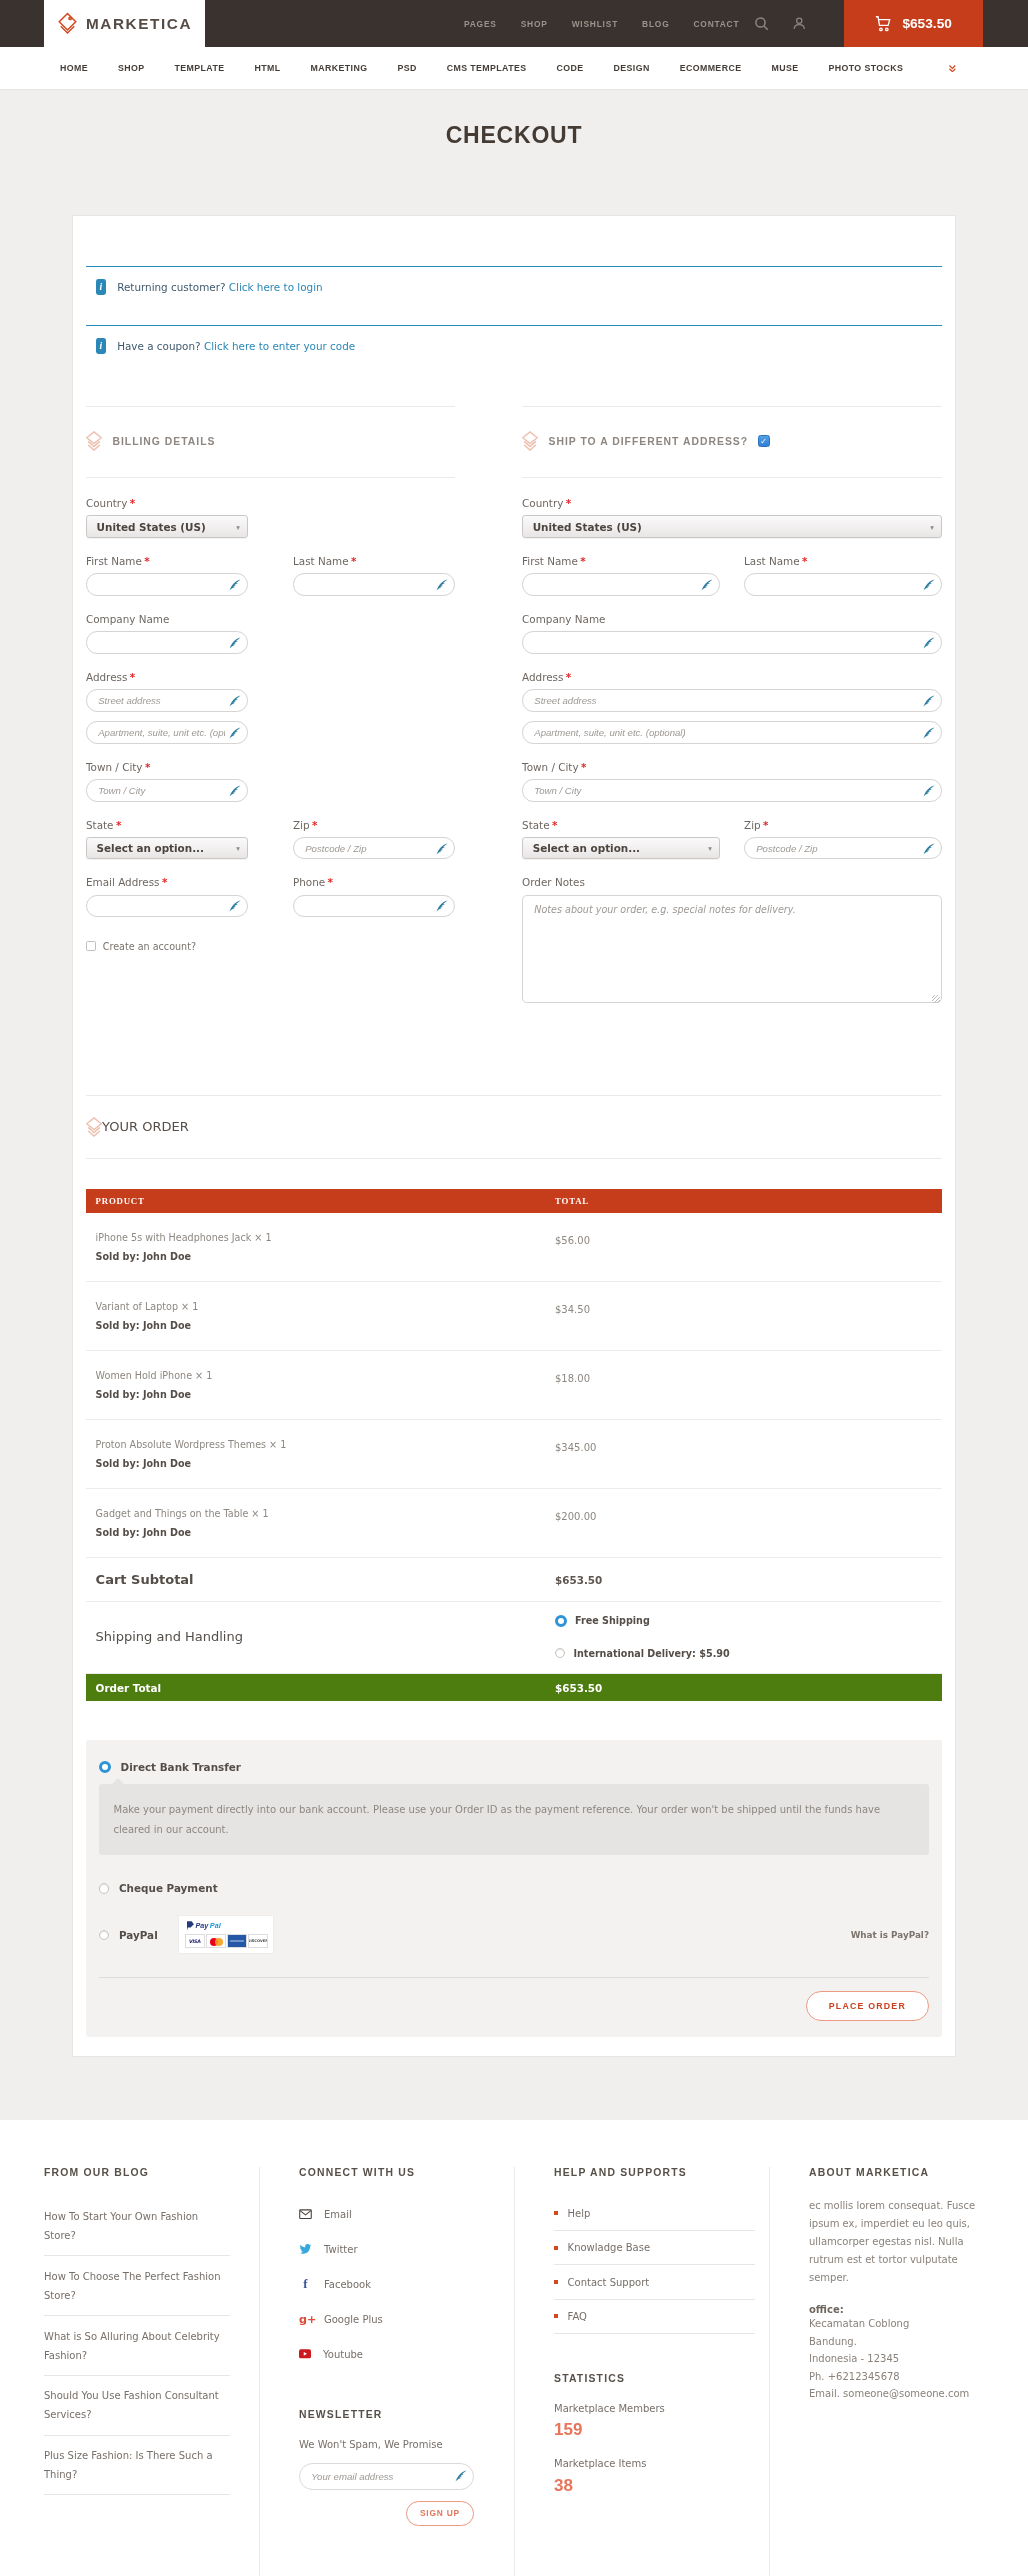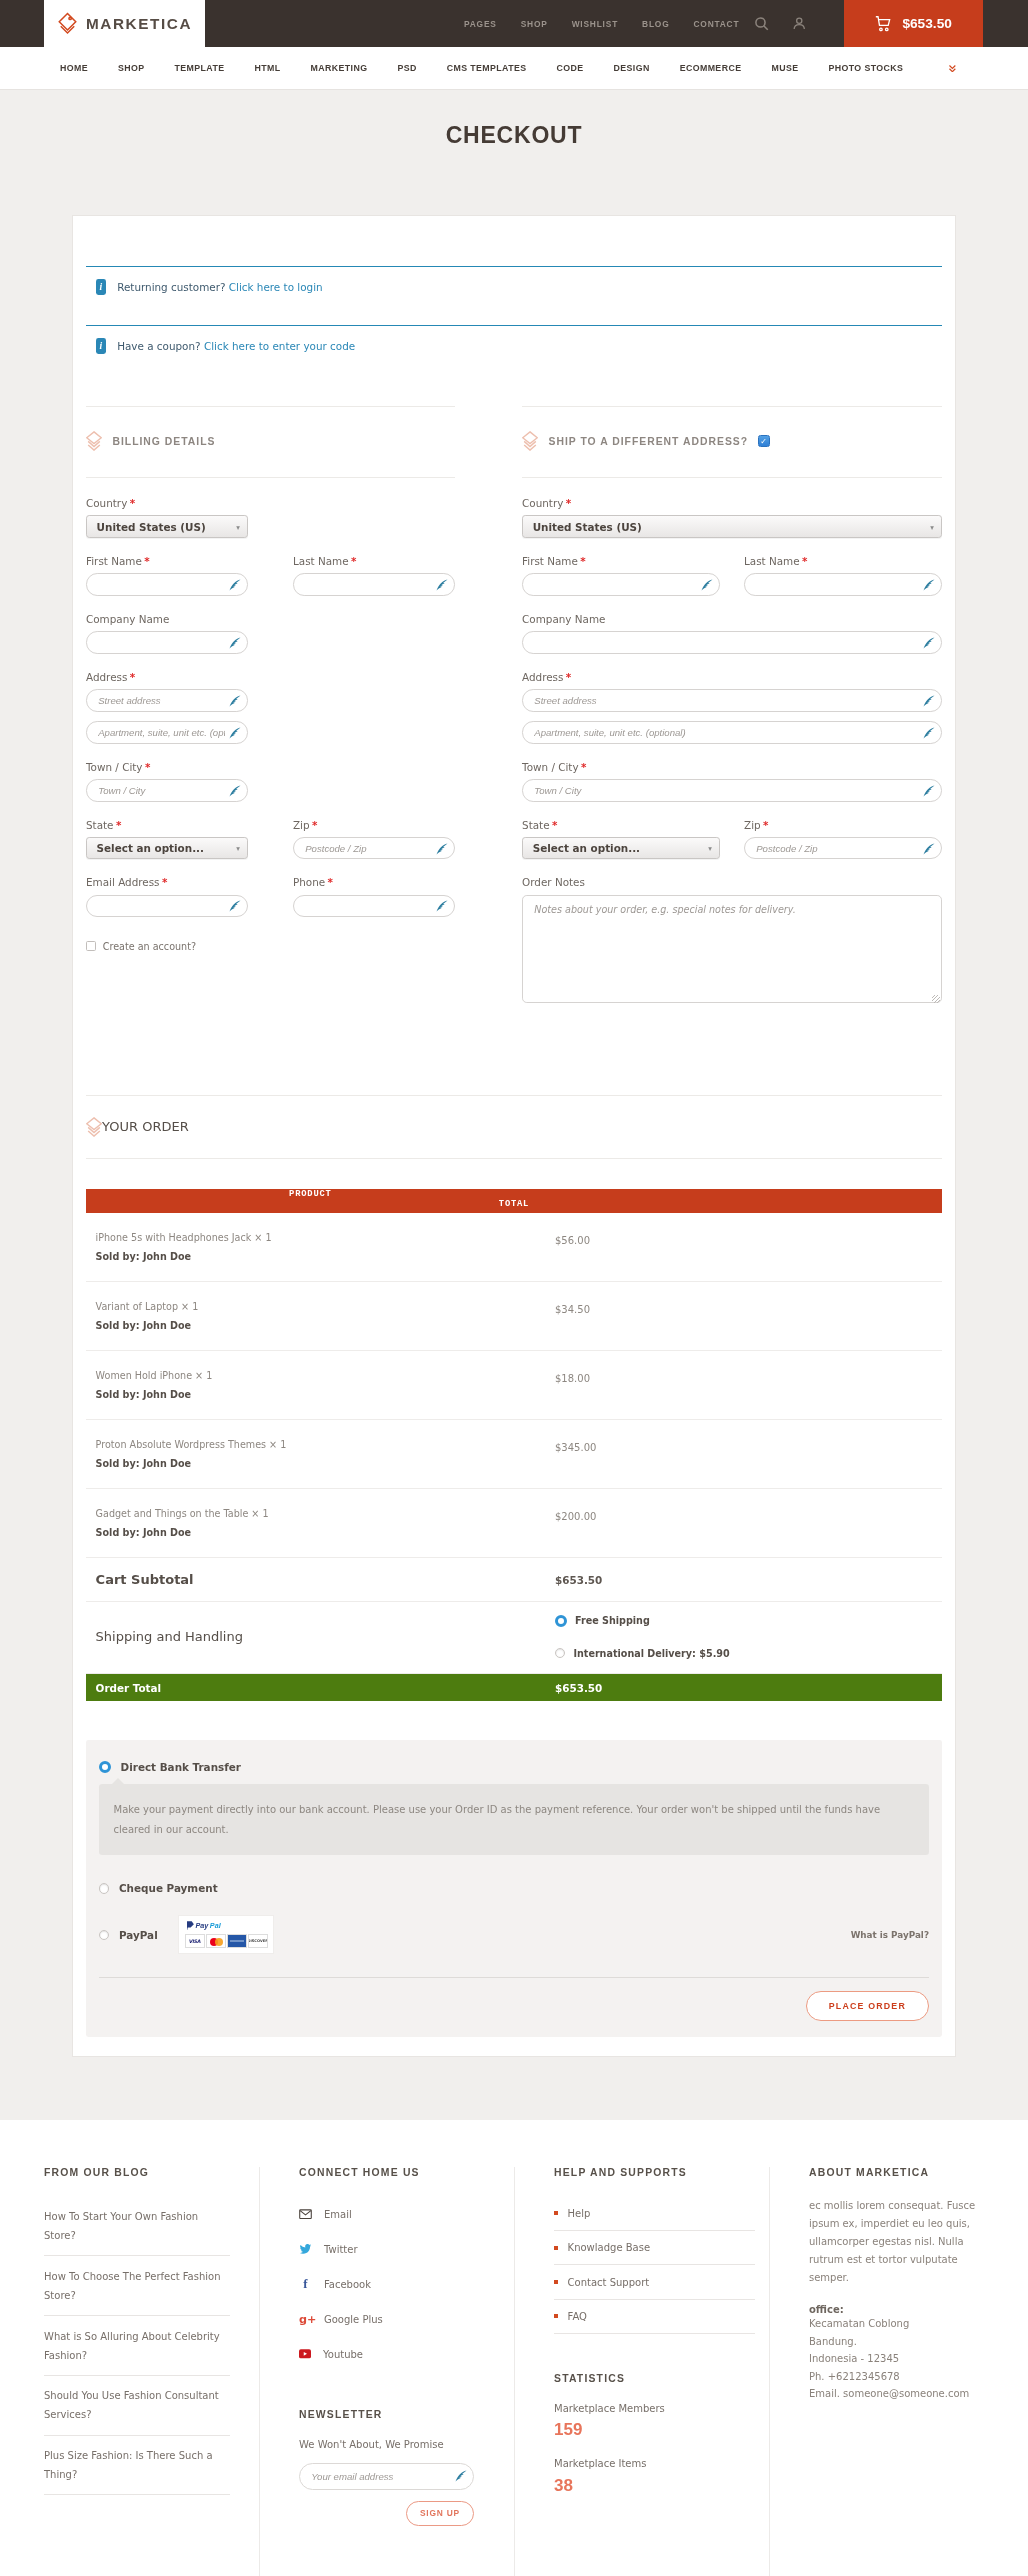--- a/index.html
+++ b/index.html
@@ -86,22 +86,22 @@
           background:repeating-linear-gradient(135deg, transparent 0 1.6px, #bdbab7 1.6px 2.4px); }
   .shipchk { width:12px; height:12px; border:0.8px solid #2a72bf; border-radius:2.4px; margin-left:9.6px;
              background:linear-gradient(#53a0e4,#2e7fd6); color:#fff; font-size:8px; font-weight:bold;
              display:flex; align-items:center; justify-content:center; cursor:pointer; }
 
   
   .order-hd { margin-top:72px; border-top:0.8px solid #eceae7; border-bottom:0.8px solid #eceae7;
               padding:21px 0; display:flex; align-items:center; }
   .otable { margin-top:30.5px; }
   .thead { background:#c63d1c; height:24px; display:flex; align-items:center;
-           font-family:Liberation Mono, monospace; font-size:8.8px; font-weight:bold;
-           letter-spacing:0.8px; color:#fff;flex-direction:column; }
+           font-family:Liberation Serif, serif; font-size:8.8px; font-weight:bold;
+           letter-spacing:0.8px; color:#fff; }
   .cell-p { width:469px; padding-left:9.6px; }
   .cell-t { flex:1; }
   .orow { display:flex; align-items:flex-start; border-bottom:0.8px solid #eeecea; padding:19px 0; }
   .orow .pname { font-size:9.6px; color:#8d8781; }
   .orow .seller { font-size:9.6px; font-weight:bold; color:#554e48; margin-top:8px; }
   .orow .price { font-size:10px; color:#8d8781; }
   .trow { display:flex; align-items:center; border-bottom:0.8px solid #eeecea; padding:13.7px 0; }
   .trow .tlabel { font-size:13px; font-weight:bold; color:#554e48; }
   .trow .tval { font-size:10.4px; font-weight:bold; color:#5e5751; }
   .shiprow { display:flex; border-bottom:0.8px solid #eeecea; padding:13px 0 14.5px; }
@@ -608,21 +608,21 @@
     <div class="fcol f1">
       <div class="fhead">FROM OUR BLOG</div>
       <a href="#" class="blog-item">How To Start Your Own Fashion Store?</a>
       <a href="#" class="blog-item">How To Choose The Perfect Fashion Store?</a>
       <a href="#" class="blog-item">What is So Alluring About Celebrity Fashion?</a>
       <a href="#" class="blog-item">Should You Use Fashion Consultant Services?</a>
       <a href="#" class="blog-item">Plus Size Fashion: Is There Such a Thing?</a>
     </div>
 
     <div class="fcol f2">
-      <div class="fhead">CONNECT HOME US</div>
+      <div class="fhead">CONNECT WITH US</div>
       <div class="soc-row">
         <span>
           <svg viewBox="0 0 18 14" width="13" height="10.4">
               <g fill="none" stroke="#4a423c" stroke-width="1.5">
                 <rect x="1" y="1" width="16" height="12" rx="1"></rect>
                 <path d="M1.5 2l7.5 6 7.5-6"></path>
               </g>
             </svg>
         </span>
         <span class="slbl">Email</span>
@@ -647,21 +647,21 @@
         <span>
           <svg viewBox="0 0 16 12" width="12" height="9.6">
               <rect width="16" height="12" rx="2.5" fill="#cc181e"></rect>
               <path d="M6.3 3.5v5l4.4-2.5z" fill="#fff"></path>
             </svg>
         </span>
         <span class="slbl">Youtube</span>
       </div>
 
       <div class="fhead nl-head">NEWSLETTER</div>
-      <div class="nl-tag">We Won't About, We Promise</div>
+      <div class="nl-tag">We Won't Spam, We Promise</div>
       <div class="inp nl-inp">
         <input type="text" placeholder="Your email address" style="">
         <svg class="dart" viewBox="0 0 16 16" width="12" height="12">
             <path fill="#2d7ea0" d="M15.4.6C9.2 1.8 3.9 6.7.7 15.3c2.3-2.3 4.8-3.7 7.5-4.9l-2.6-.4 3.7-2-2-.5 4.4-1.7-2.2-.4c1.9-1.7 4-3.1 5.9-4.8z"></path>
           </svg>
       </div>
       <div class="signup-wrap">
         <span class="signup">SIGN UP</span>
       </div>
     </div>

